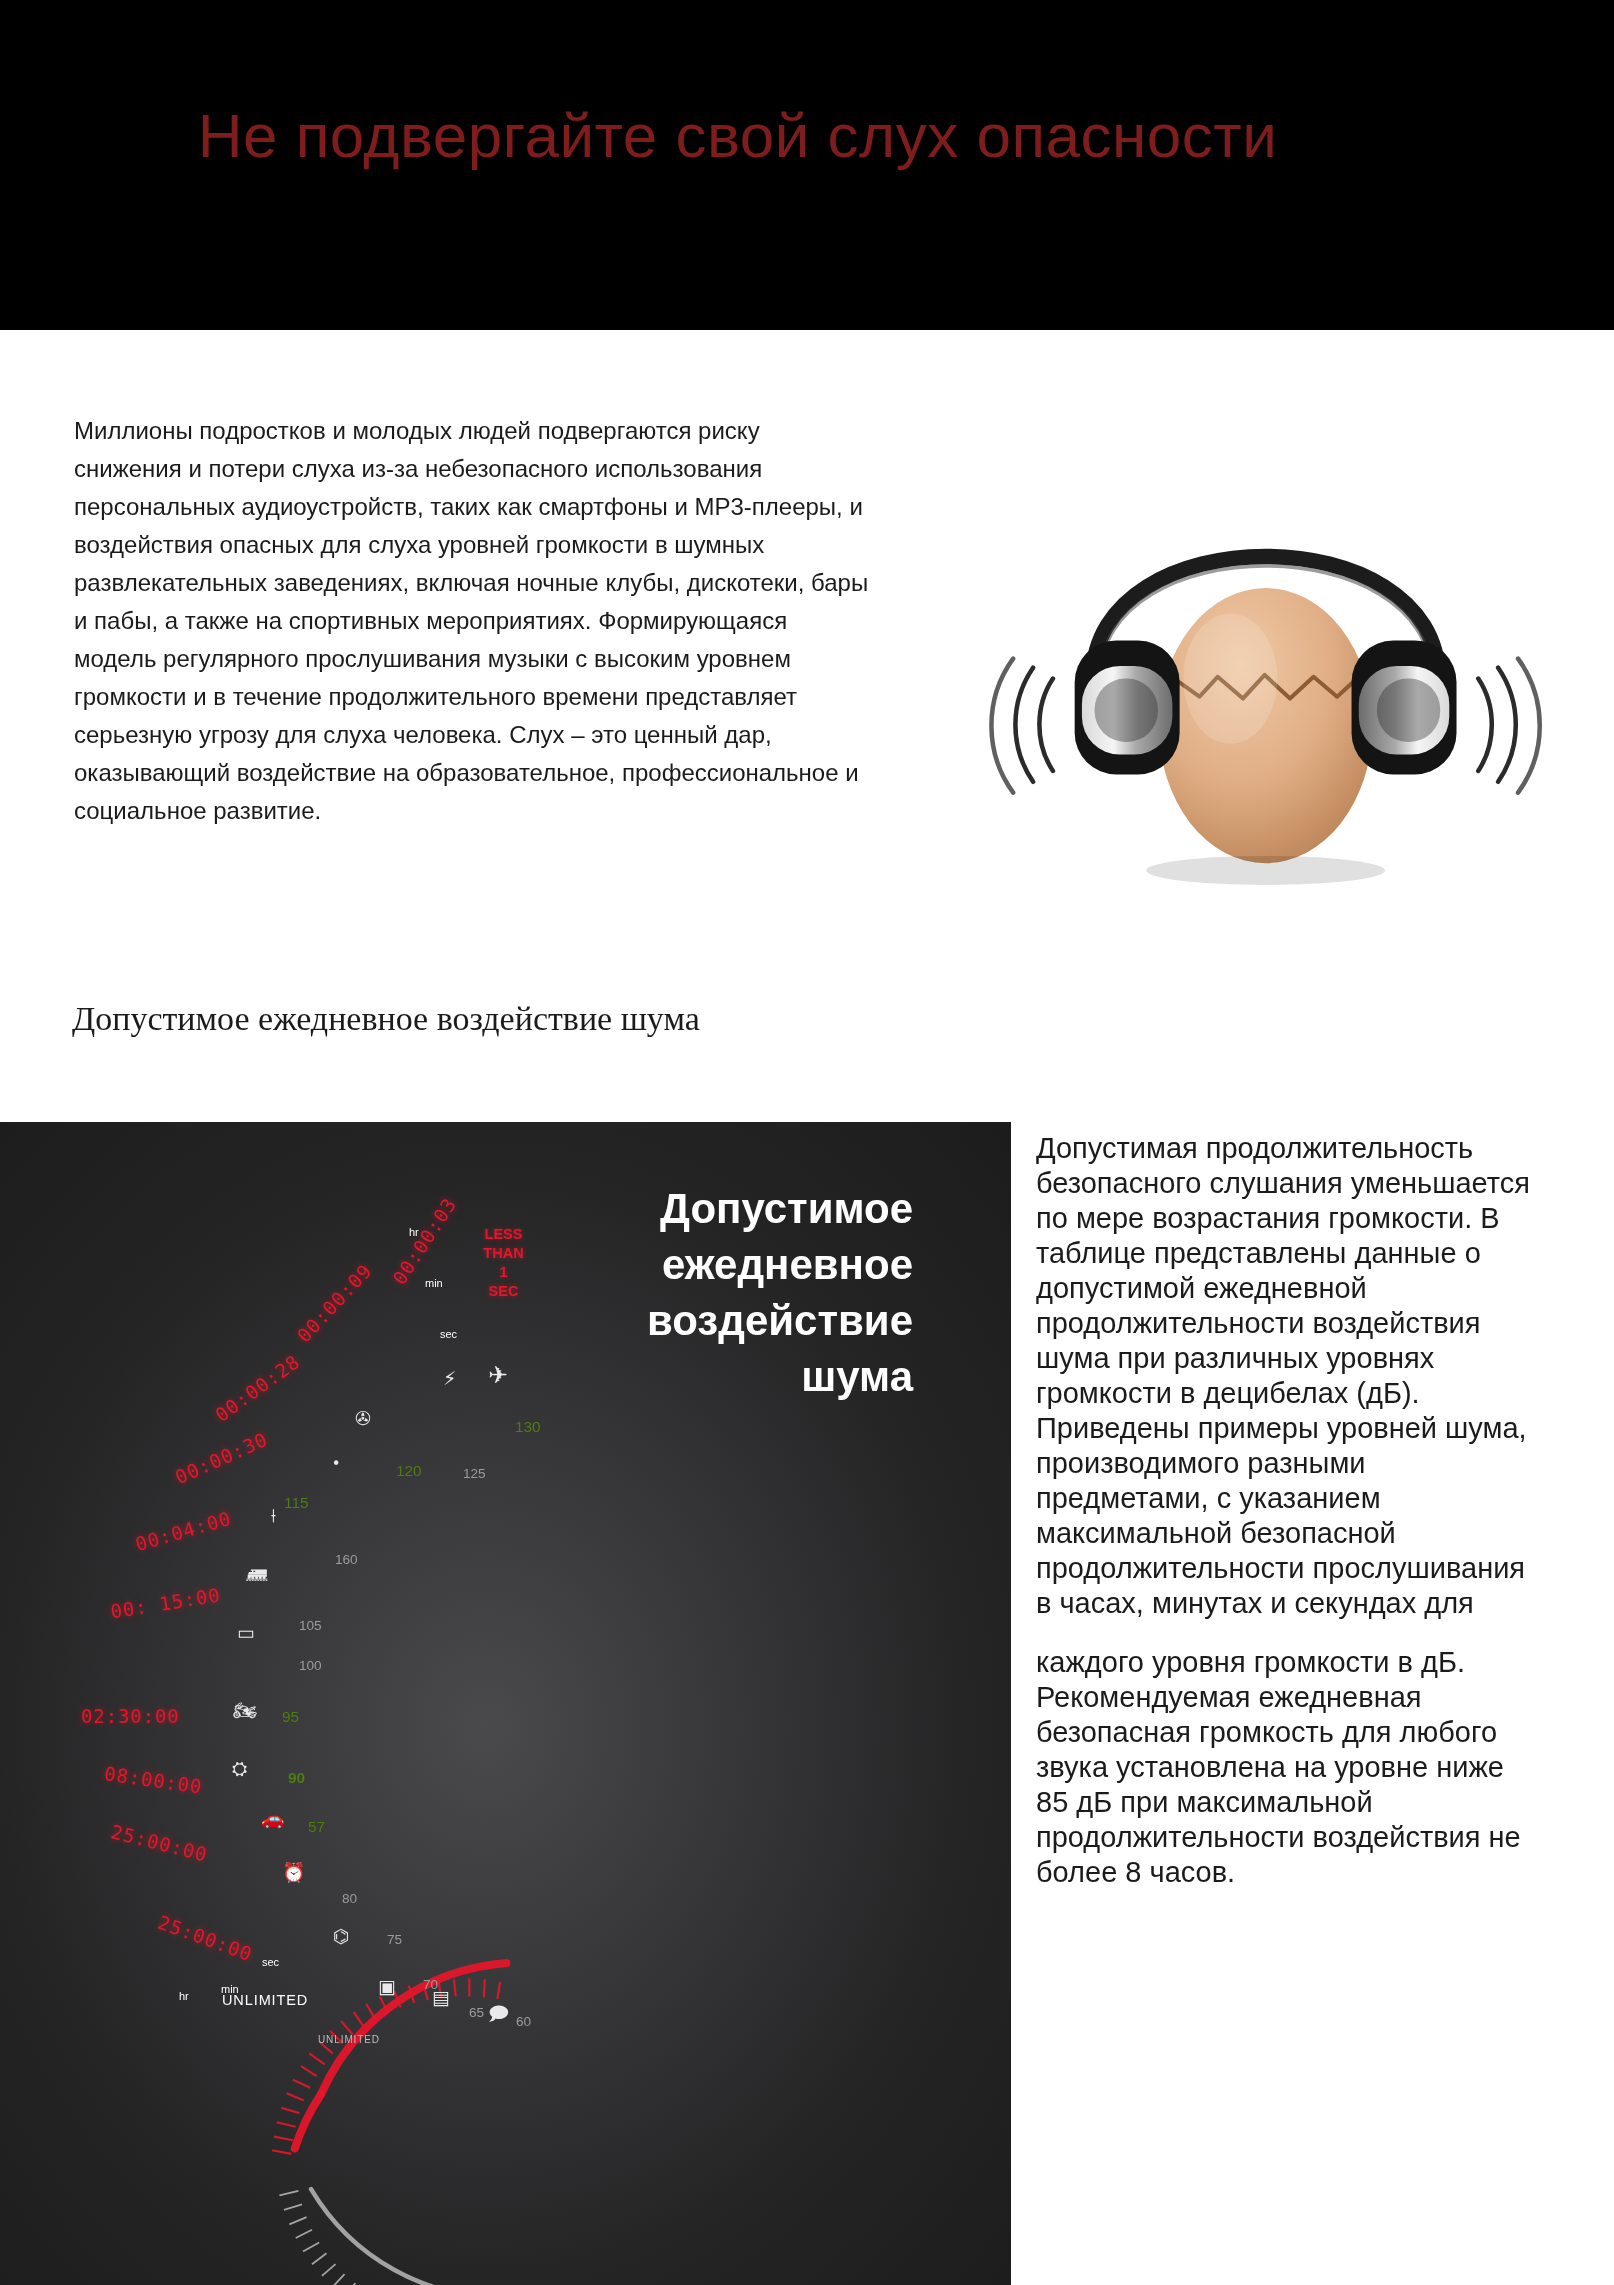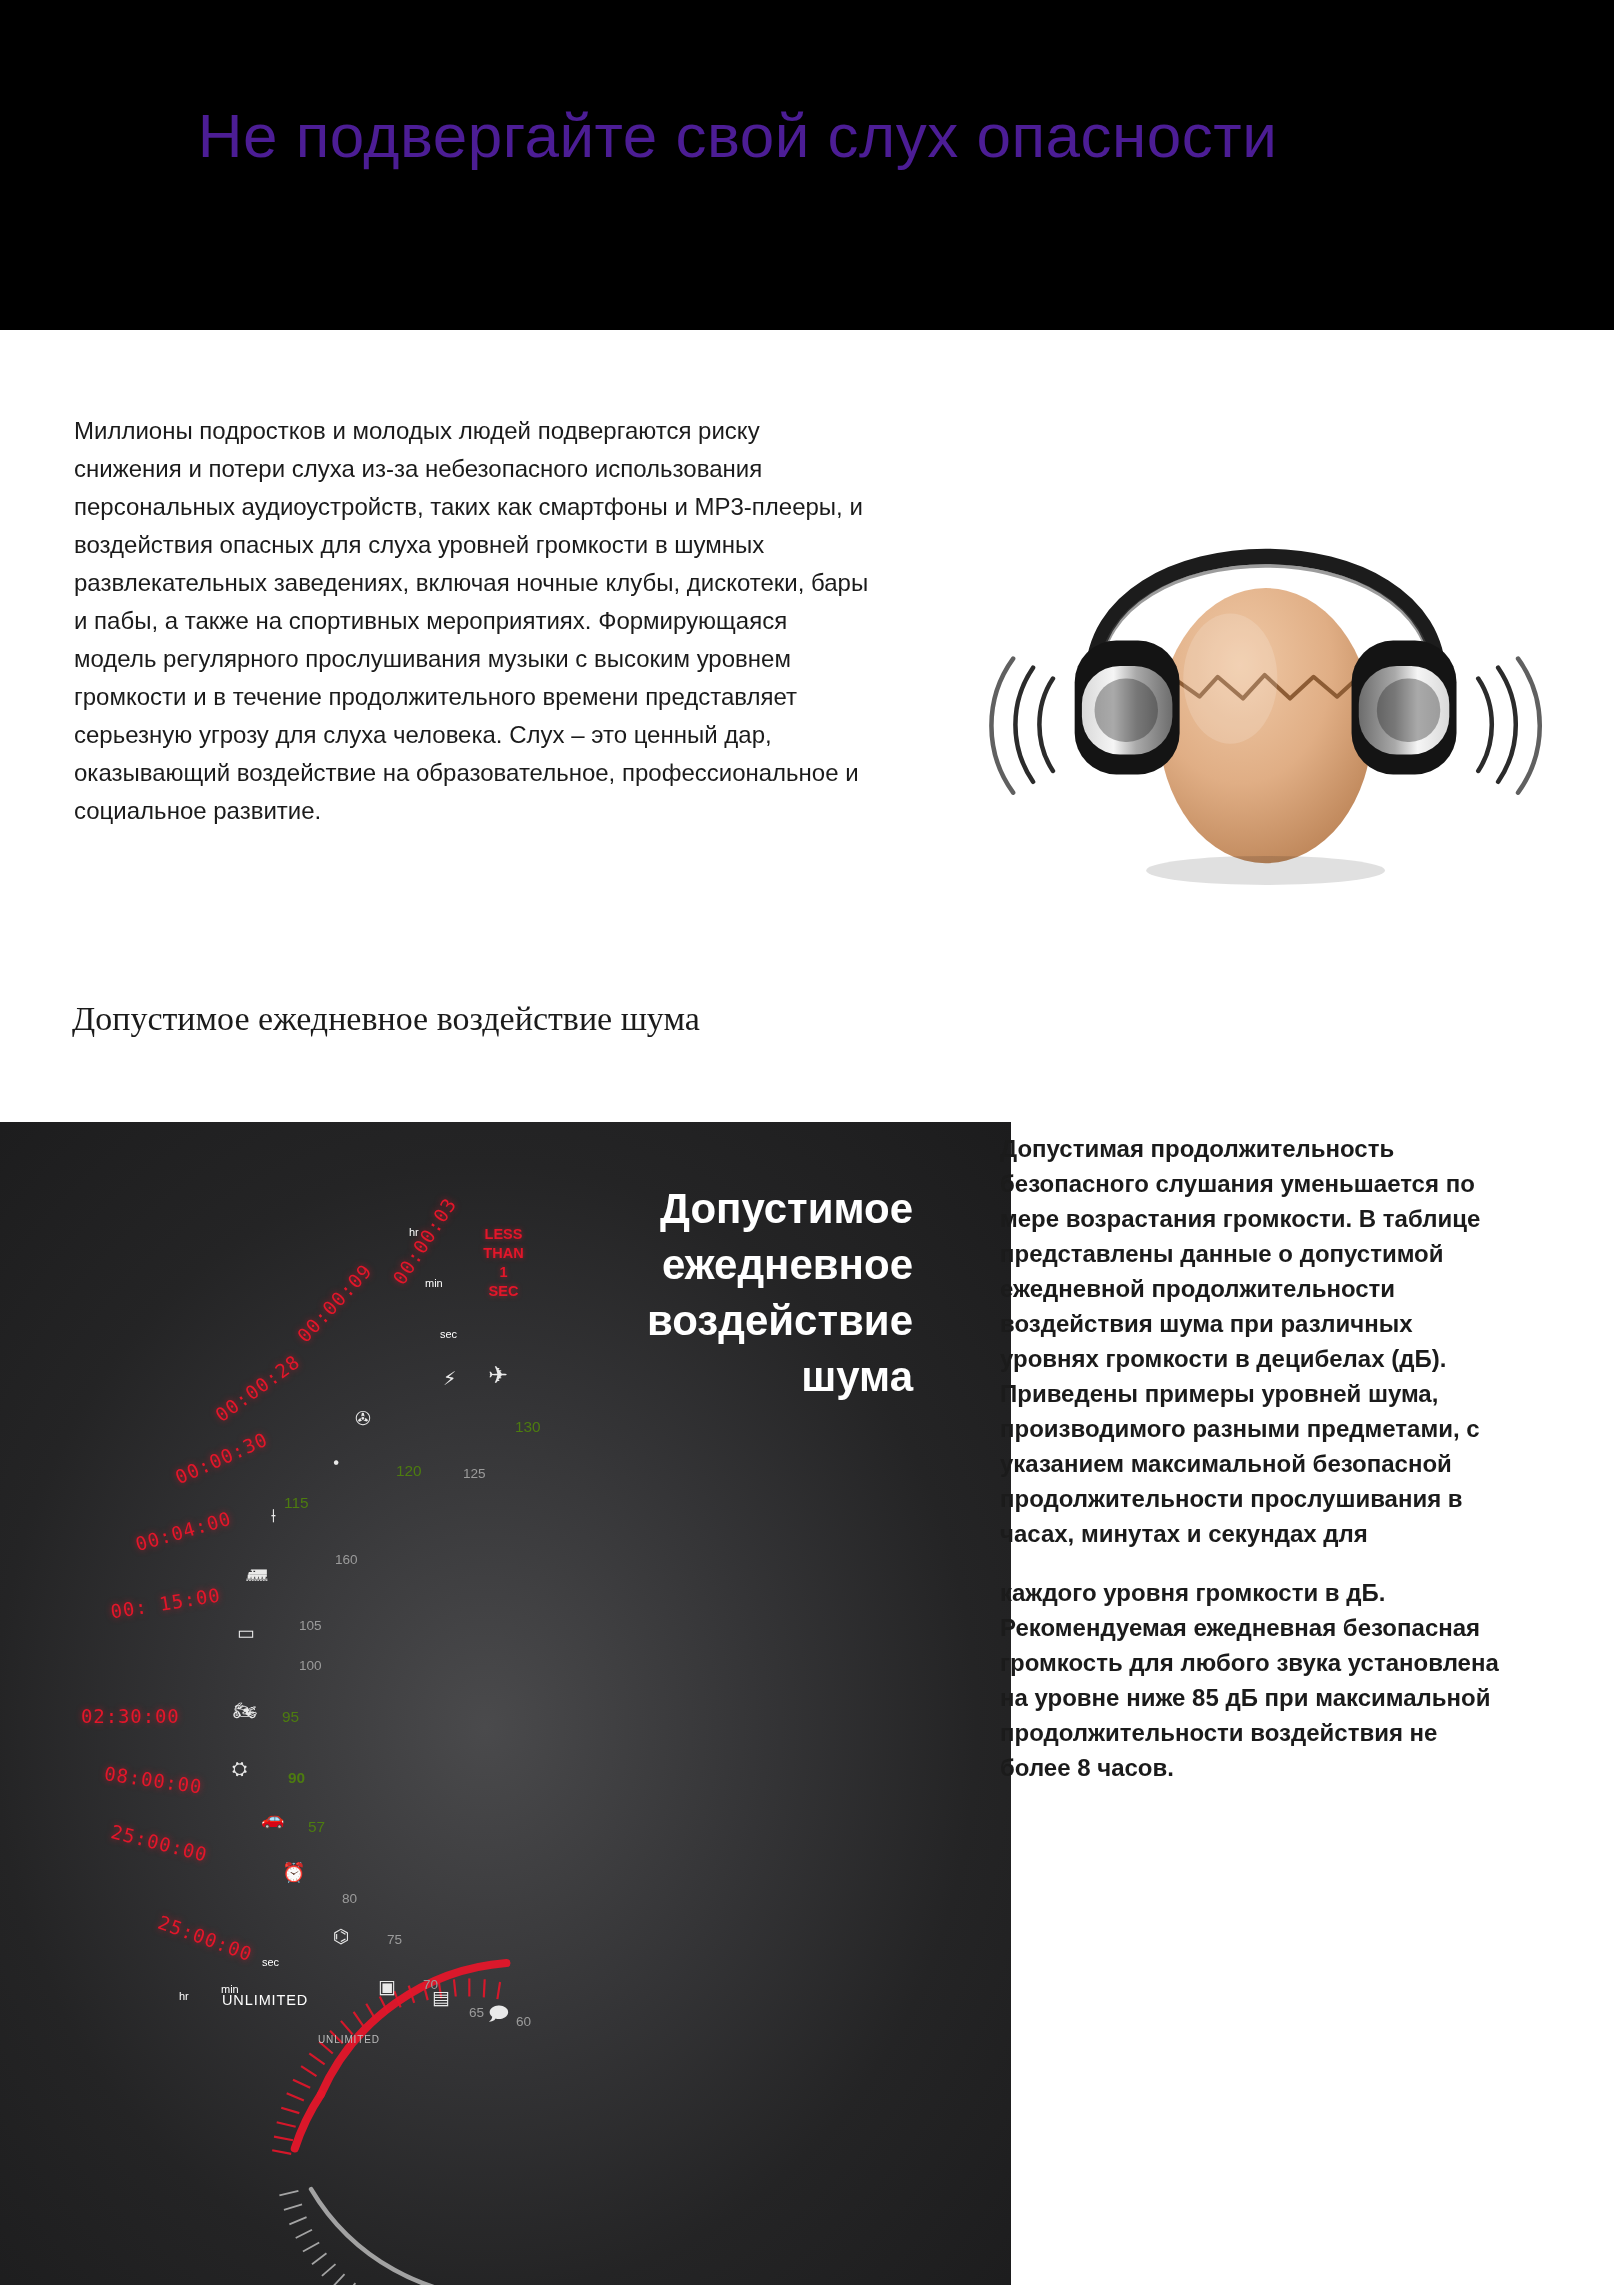--- a/index.html
+++ b/index.html
@@ -19,21 +19,21 @@
     left: 0; top: 0;
     width: 1615px;
     height: 330px;
     background: #000000;
   }
   .header-title {
     position: absolute;
     left: 0; top: 100px;
     width: 1475px;
     text-align: center;
-    color: #4c1d95;
+    color: #7f1d1d;
     font-size: 62px;
     font-weight: 400;
     letter-spacing: 0.5px;
     font-family: "Liberation Sans", sans-serif;
   }
 
   
   .intro-text {
     position: absolute;
     left: 74px; top: 412px;
@@ -135,27 +135,26 @@
     color: #e9e9e9;
     font-size: 23.5px;
     line-height: 1;
     font-family: "DejaVu Sans", sans-serif;
   }
   .icon-glyph.sm { font-size: 19px; }
 
   
   .right-col {
     position: absolute;
-    left: 1000px; top: 1131px;
+    left: 1036px; top: 1131px;
     width: 507px;
     color: #1b1b1b;
-    font-size: 24px;
+    font-size: 29px;
     line-height: 35px;
     font-family: "Liberation Sans", sans-serif;
-    font-weight: bold;
   }
   .right-col p { margin: 0 0 23.5px 0; }
 </style>
 </head>
 <body>
 
 <div class="header-band"></div>
 <div class="header-title">Не подвергайте свой слух опасности</div>
 
 <div class="intro-text">Миллионы подростков и молодых людей подвергаются риску снижения и потери слуха из-за небезопасного использования персональных аудиоустройств, таких как смартфоны и MP3-плееры, и воздействия опасных для слуха уровней громкости в шумных развлекательных заведениях, включая ночные клубы, дискотеки, бары и пабы, а также на спортивных мероприятиях. Формирующаяся модель регулярного прослушивания музыки с высоким уровнем громкости и в течение продолжительного времени представляет серьезную угрозу для слуха человека. Слух – это ценный дар, оказывающий воздействие на образовательное, профессиональное и социальное развитие.</div>

